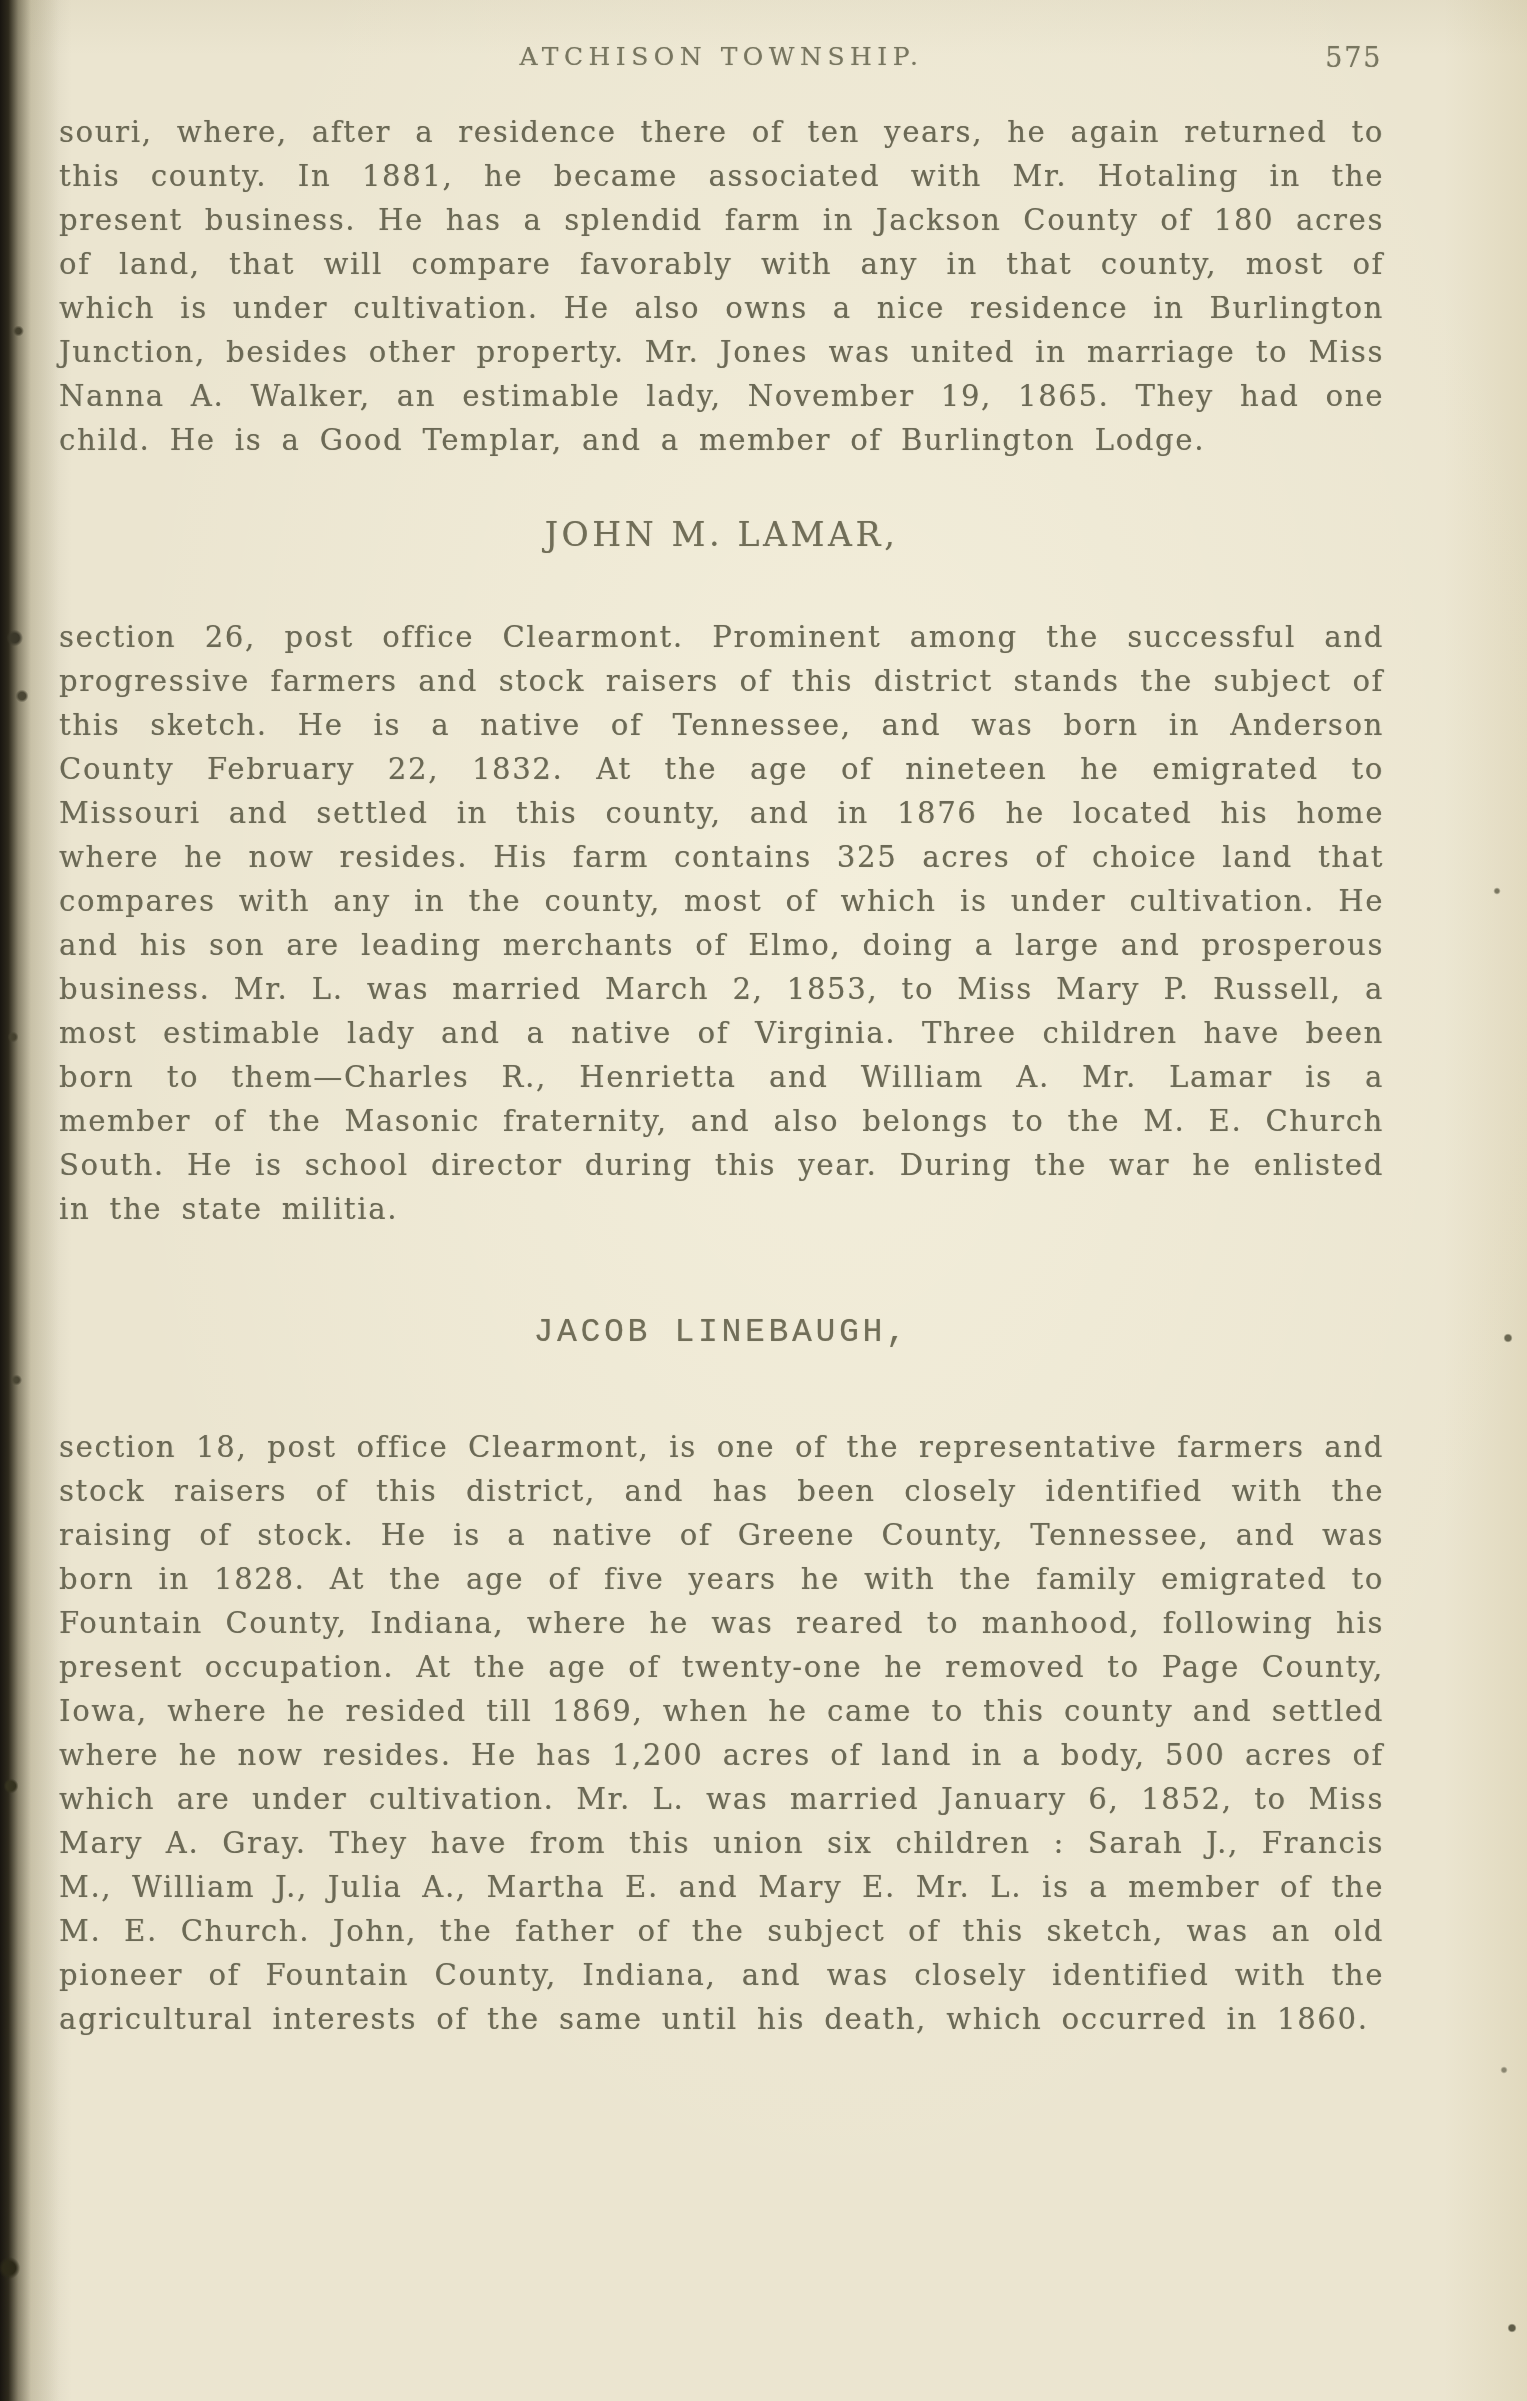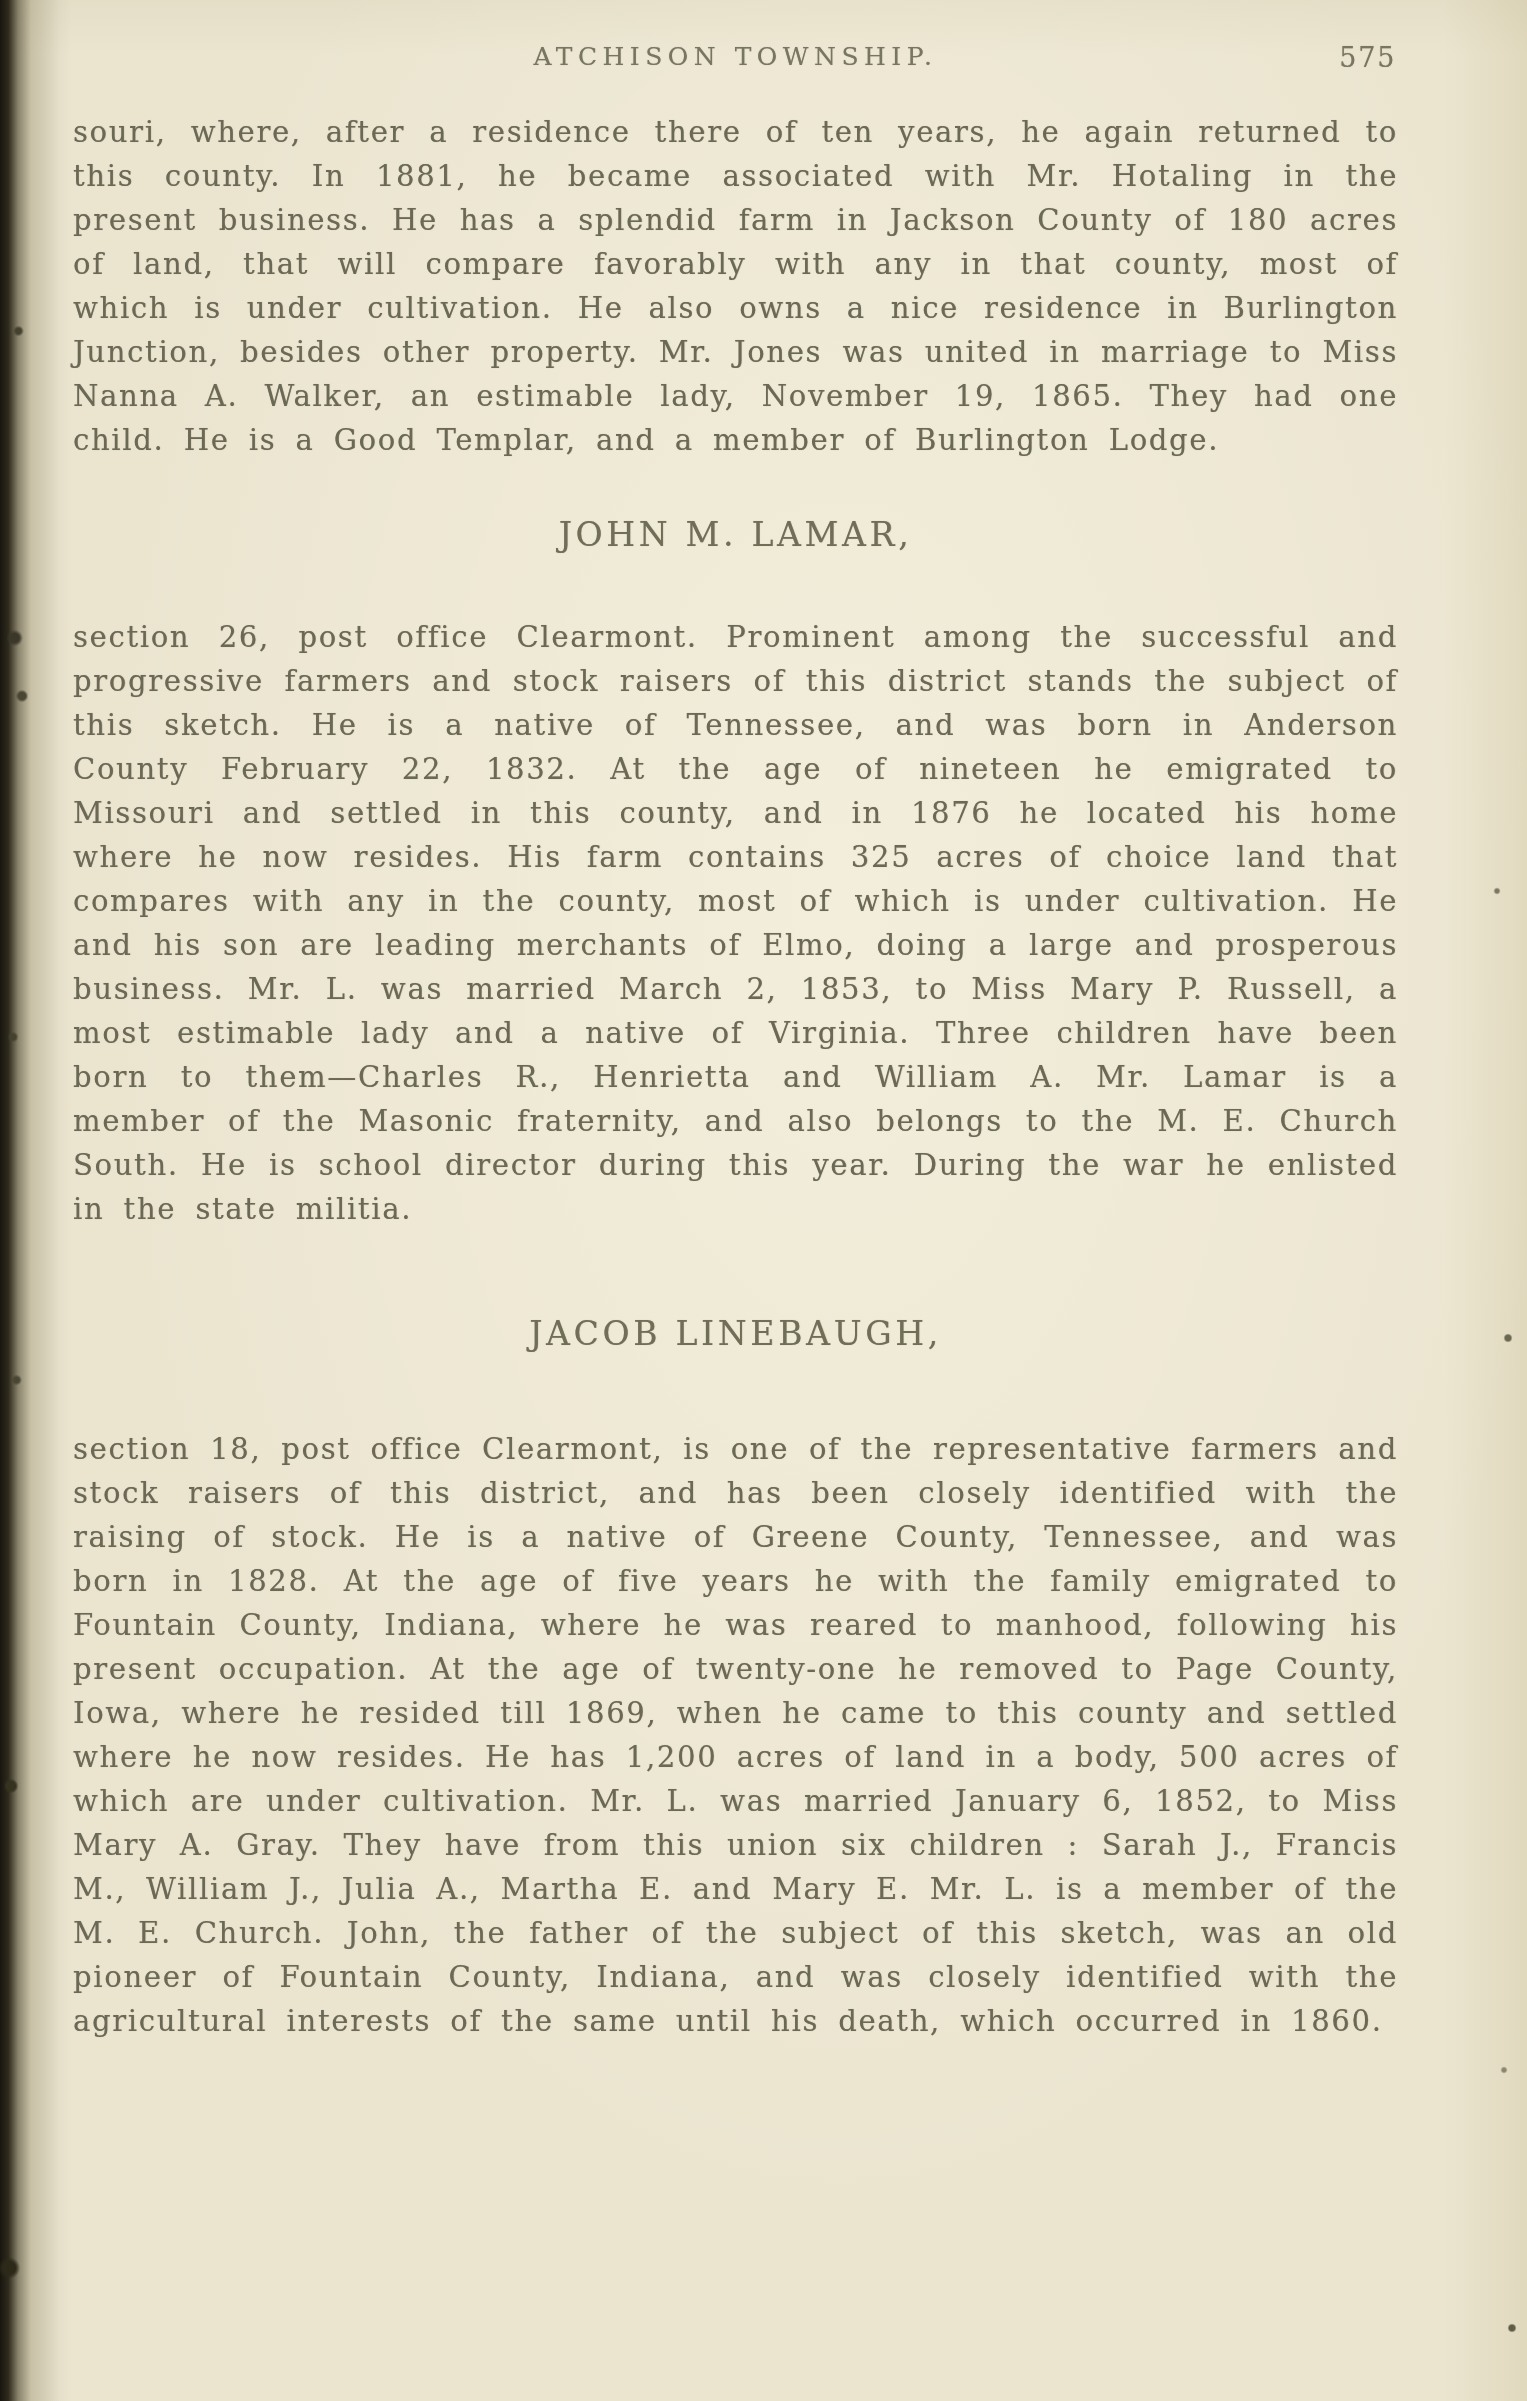--- a/index.html
+++ b/index.html
@@ -61,21 +61,20 @@
       radial-gradient(circle at 18.4px 331px,  #45412f 0 2.8px, rgba(0,0,0,0) 5.5px);
   }
 
   
   .text-block {
     position: absolute;
     left: 59px;
     top: 42px;
     width: 1325px;
     color: #6b6955;
-    margin-left: 14px;
   }
 
   .running-head {
     position: relative;
     height: 40px;
     margin-bottom: 27.6px;
   }
 
   .running-title {
     display: block;
@@ -111,20 +110,21 @@
     font-weight: normal;
     text-align: center;
     letter-spacing: 3.7px;
     color: #716e58;
     text-shadow: 0.3px 0.3px 0.7px rgba(113,110,88,0.55);
     margin: 53px 0 61px 0;
   }
 
   .entry-heading.second {
     margin: 83px 0 74px 0;
+    font-family: Liberation Mono, monospace;
   }
 </style>
 </head>
 <body>
 
 <div class="scan">
 
   <div class="binding-edge"></div>
   <div class="specks"></div>
 

